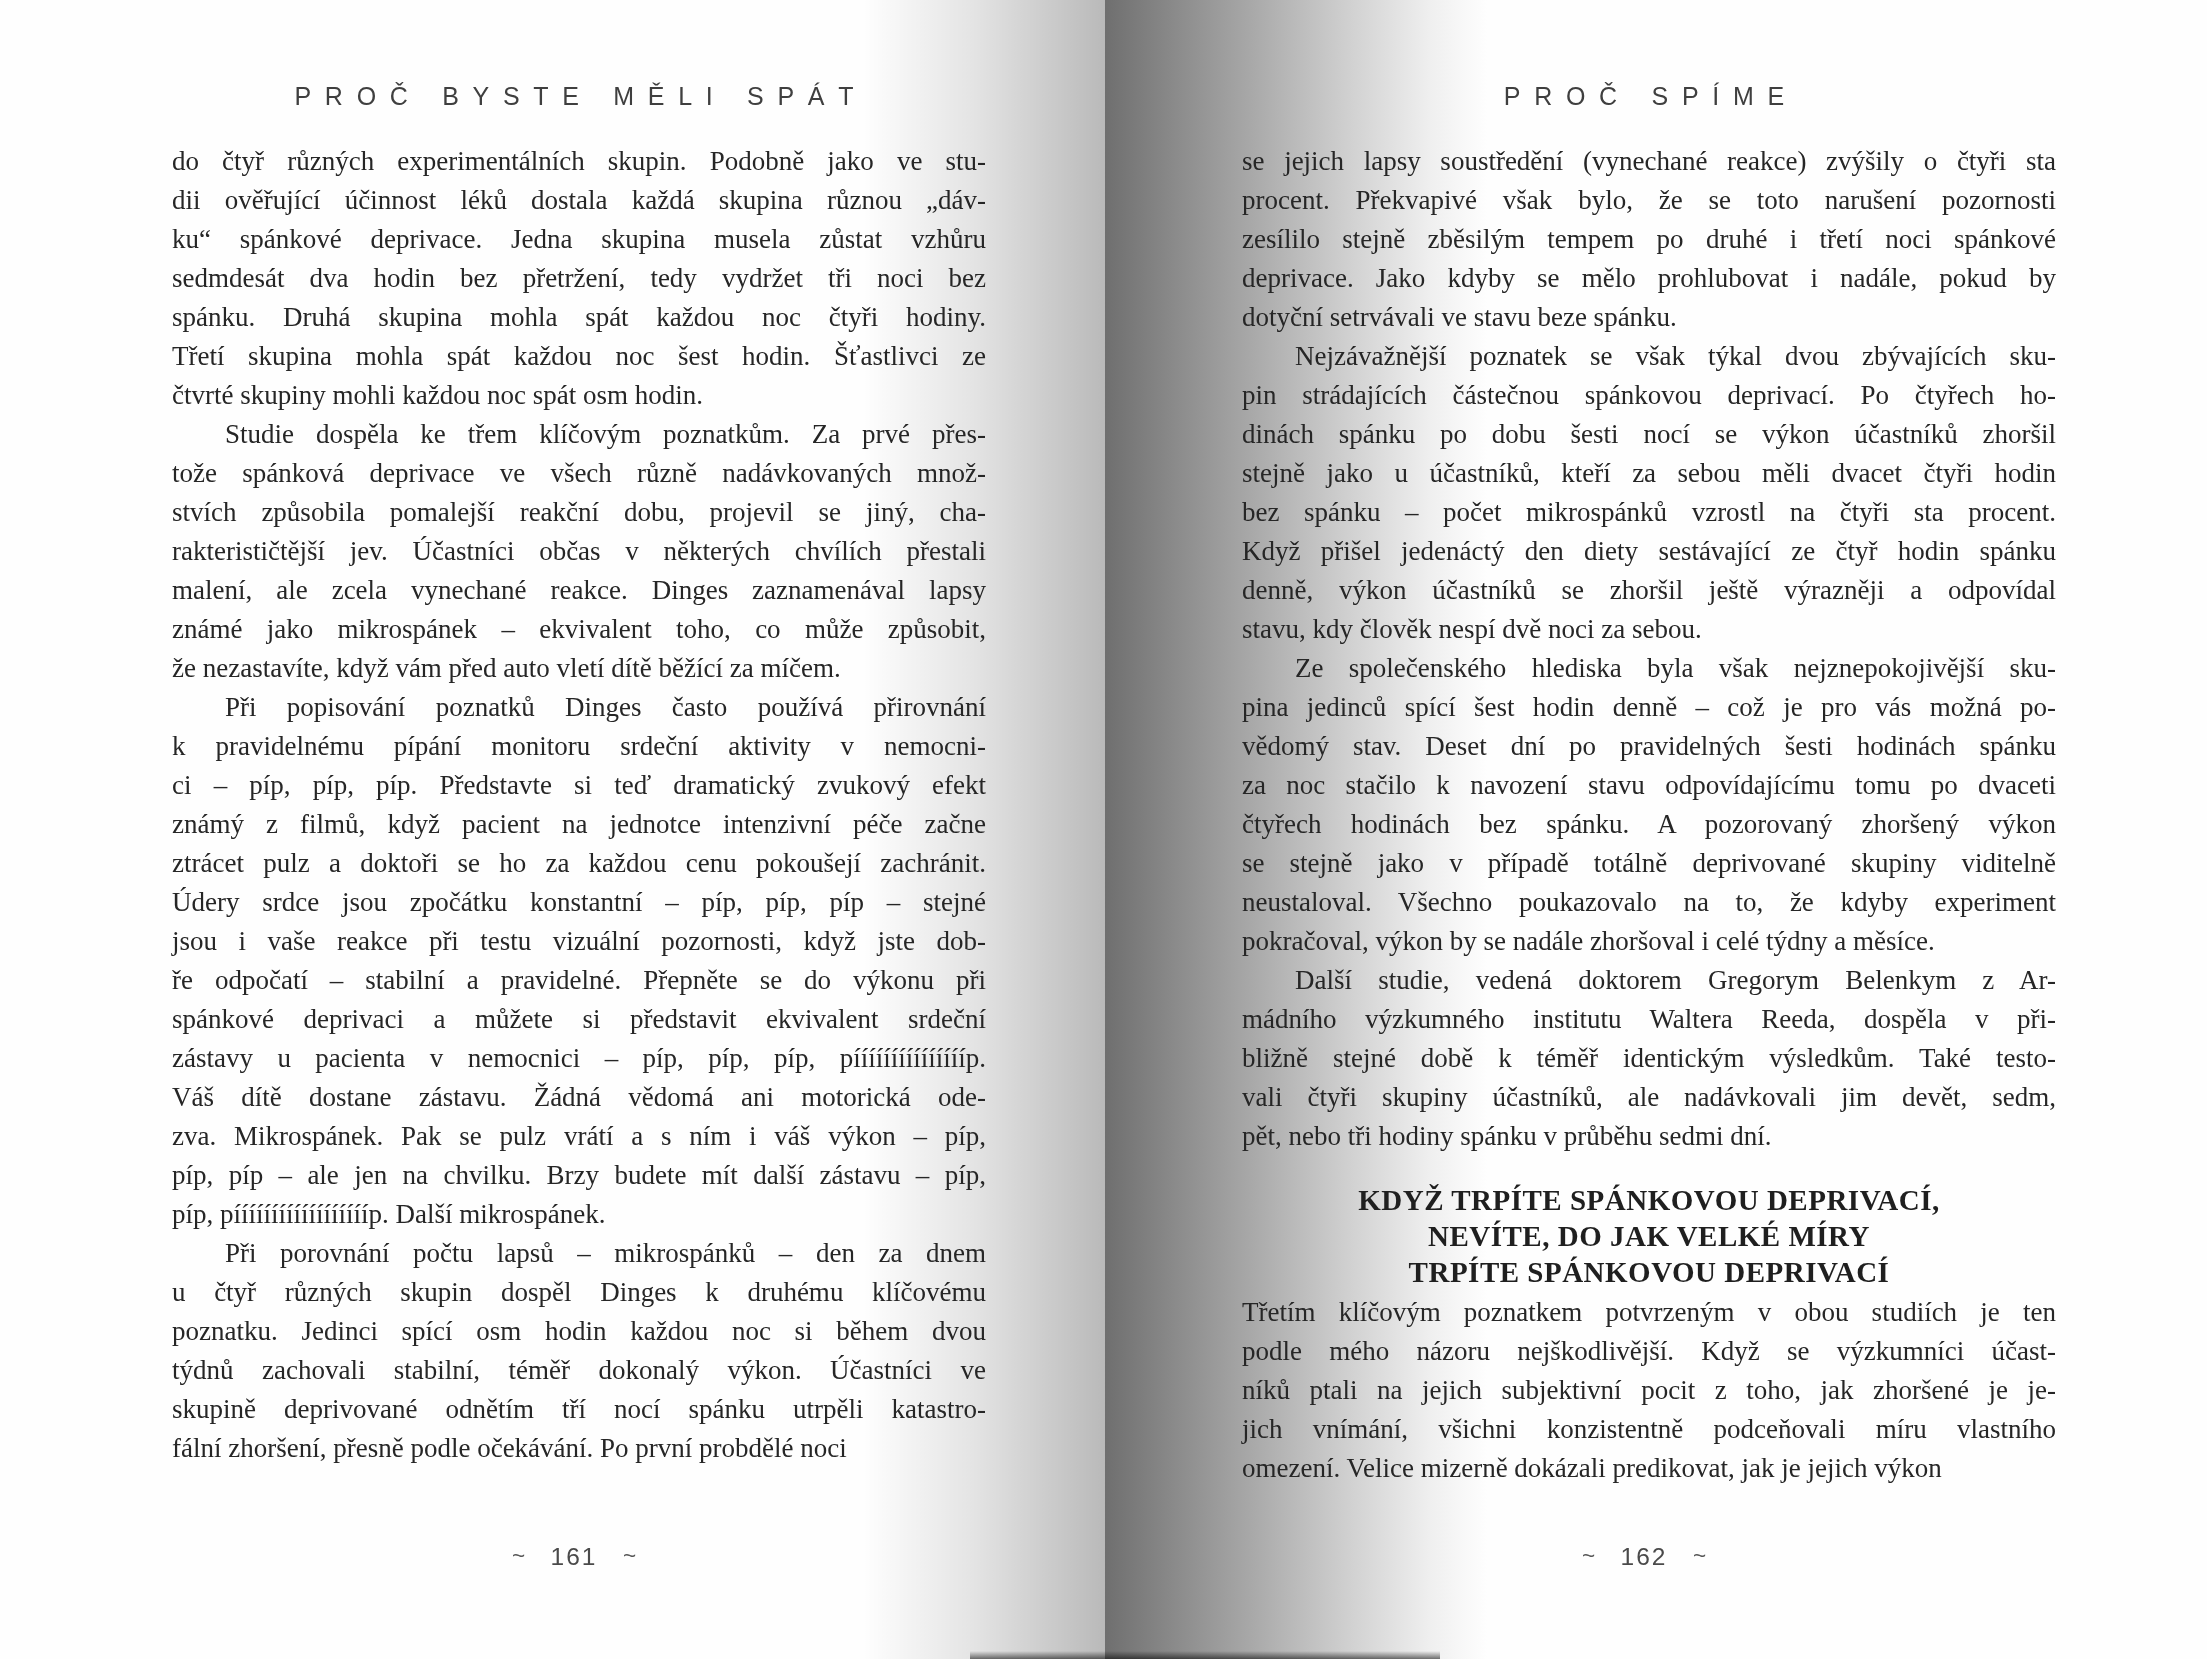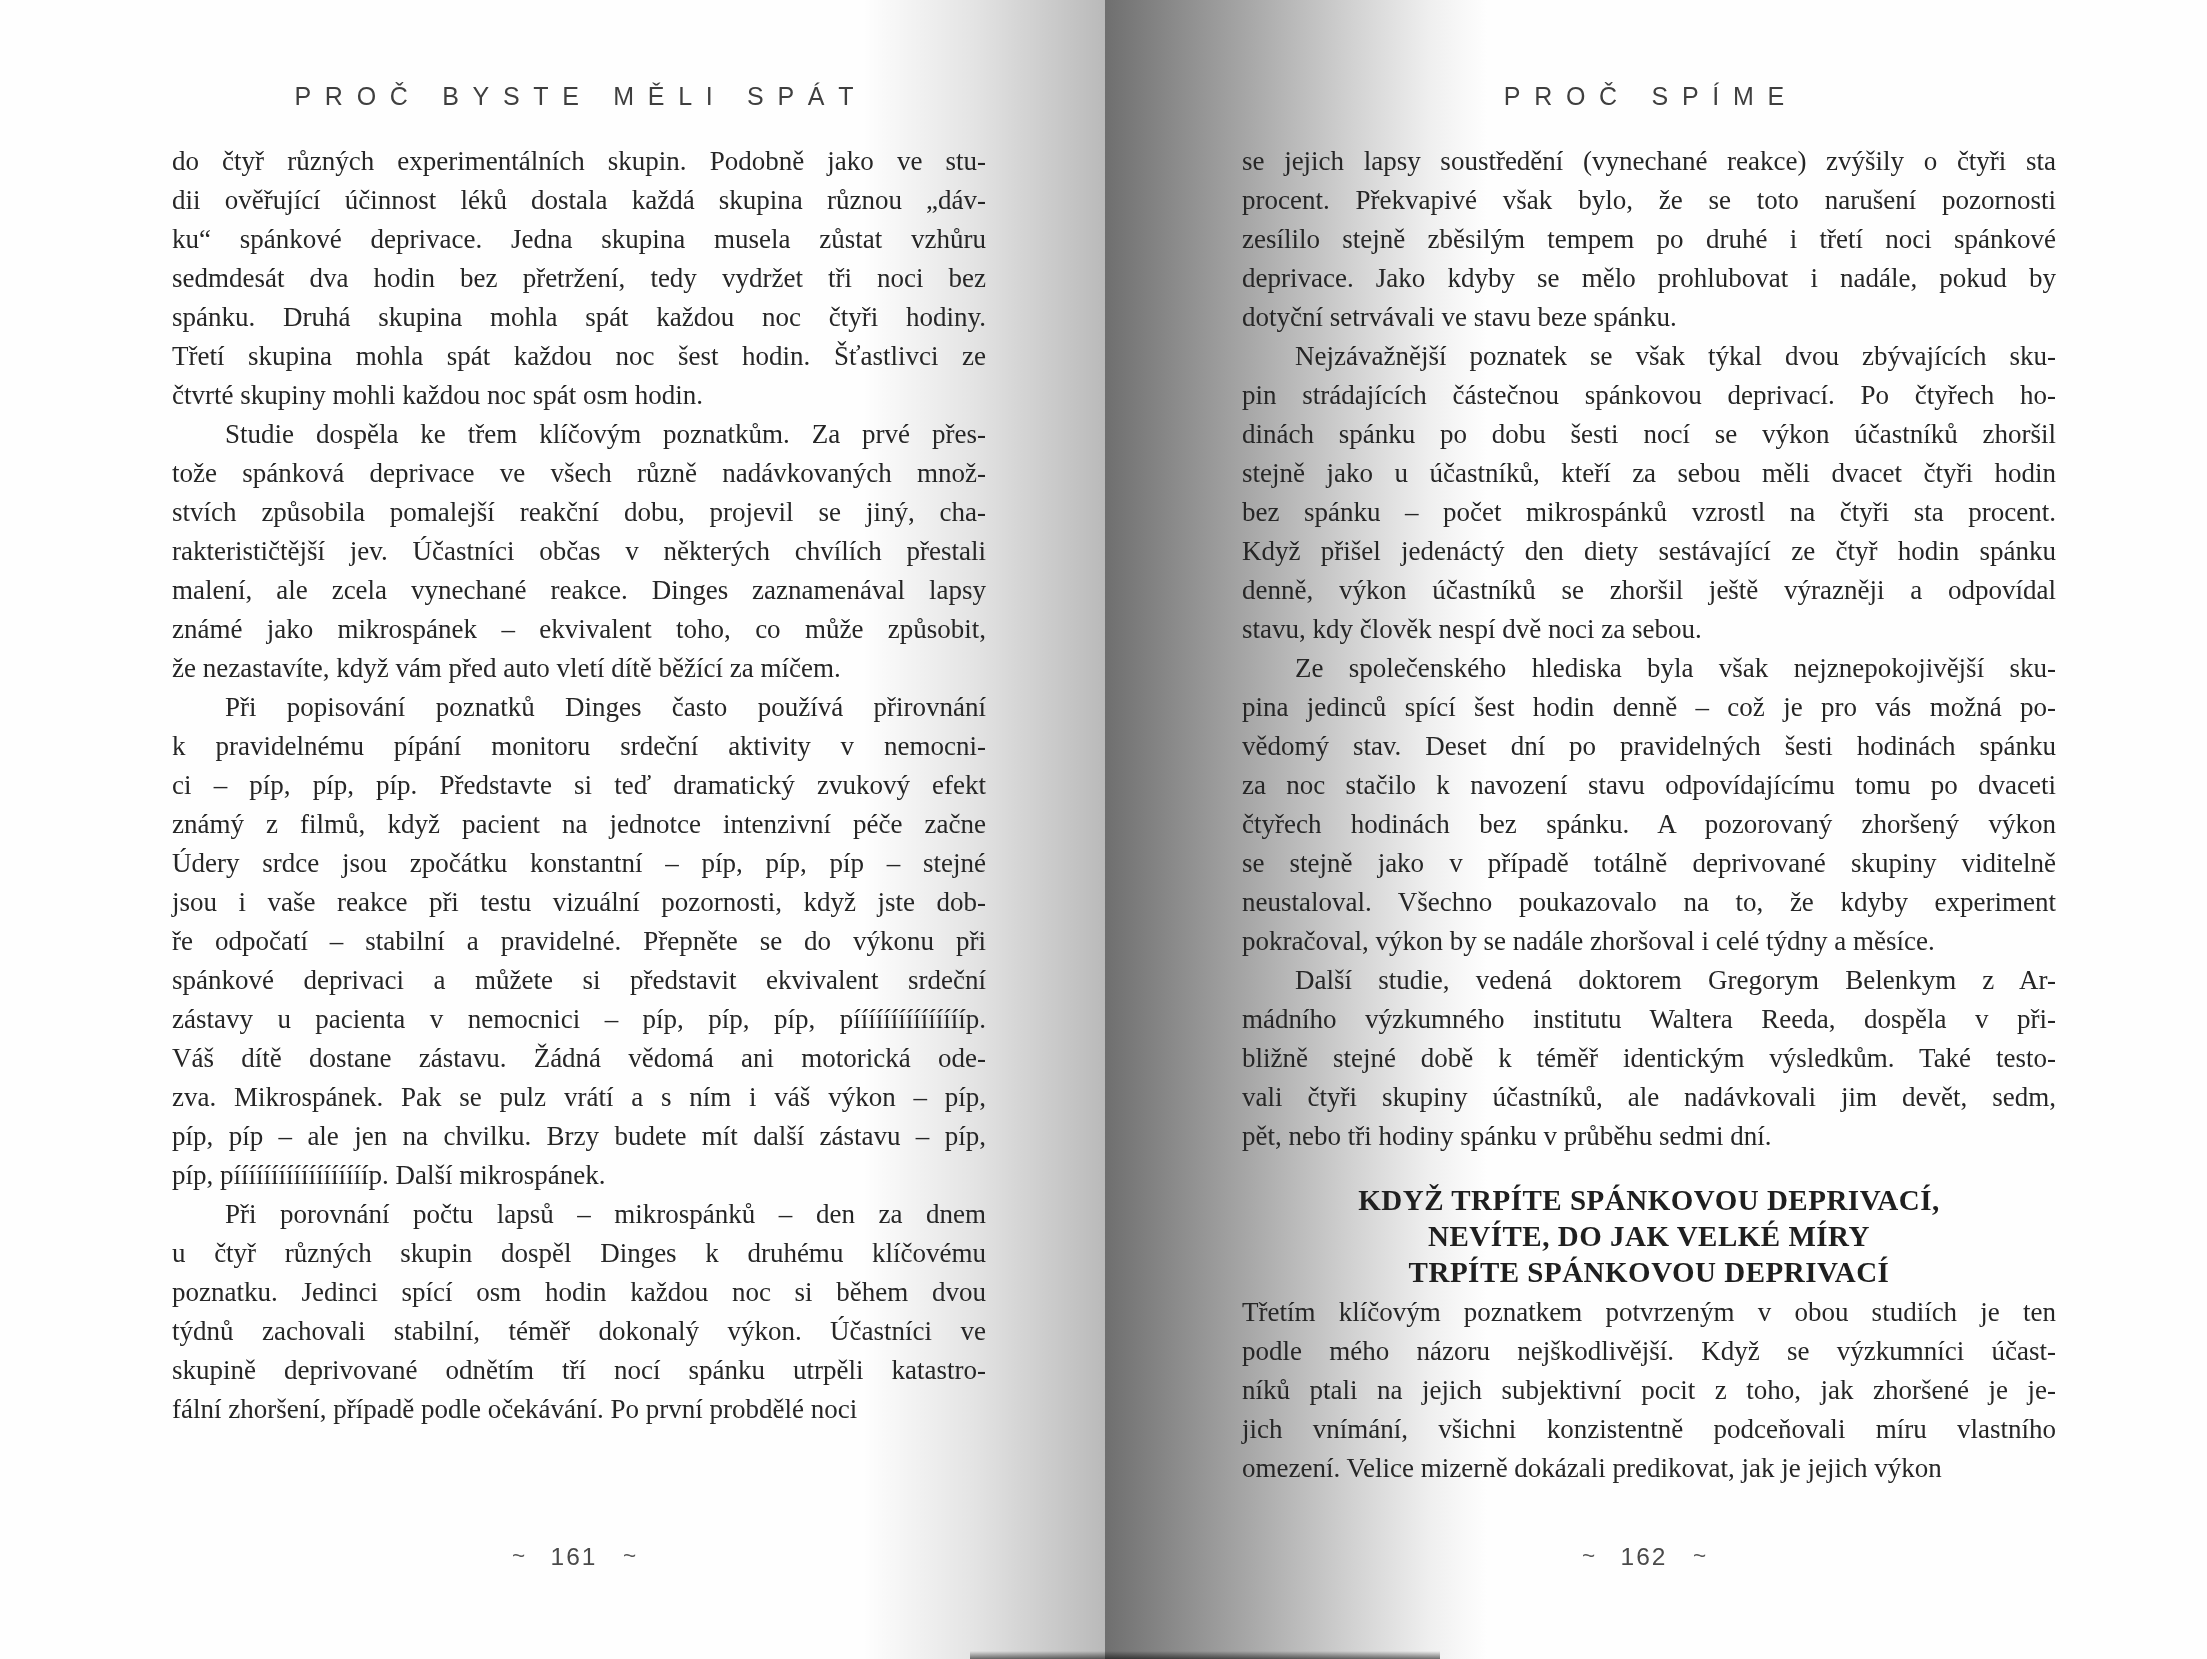--- a/index.html
+++ b/index.html
@@ -100,37 +100,38 @@
           <div class="line">rakterističtější jev. Účastníci občas v některých chvílích přestali</div>
           <div class="line">malení, ale zcela vynechané reakce. Dinges zaznamenával lapsy</div>
           <div class="line">známé jako mikrospánek – ekvivalent toho, co může způsobit,</div>
           <div class="line line-last">že nezastavíte, když vám před auto vletí dítě běžící za míčem.</div>
         </div>
         <div class="block paragraph indent">
           <div class="line first">Při popisování poznatků Dinges často používá přirovnání</div>
           <div class="line">k pravidelnému pípání monitoru srdeční aktivity v nemocni-</div>
           <div class="line">ci – píp, píp, píp. Představte si teď dramatický zvukový efekt</div>
           <div class="line">známý z filmů, když pacient na jednotce intenzivní péče začne</div>
+          <div class="line">ztrácet pulz a doktoři se ho za každou cenu pokoušejí zachránit.</div>
           <div class="line">Údery srdce jsou zpočátku konstantní – píp, píp, píp – stejné</div>
           <div class="line">jsou i vaše reakce při testu vizuální pozornosti, když jste dob-</div>
           <div class="line">ře odpočatí – stabilní a pravidelné. Přepněte se do výkonu při</div>
           <div class="line">spánkové deprivaci a můžete si představit ekvivalent srdeční</div>
           <div class="line">zástavy u pacienta v nemocnici – píp, píp, píp, píííííííííííííííp.</div>
           <div class="line">Váš dítě dostane zástavu. Žádná vědomá ani motorická ode-</div>
           <div class="line">zva. Mikrospánek. Pak se pulz vrátí a s ním i váš výkon – píp,</div>
           <div class="line">píp, píp – ale jen na chvilku. Brzy budete mít další zástavu – píp,</div>
           <div class="line line-last">píp, pííííííííííííííííííp. Další mikrospánek.</div>
         </div>
         <div class="block paragraph indent">
           <div class="line first">Při porovnání počtu lapsů – mikrospánků – den za dnem</div>
           <div class="line">u čtyř různých skupin dospěl Dinges k druhému klíčovému</div>
           <div class="line">poznatku. Jedinci spící osm hodin každou noc si během dvou</div>
           <div class="line">týdnů zachovali stabilní, téměř dokonalý výkon. Účastníci ve</div>
           <div class="line">skupině deprivované odnětím tří nocí spánku utrpěli katastro-</div>
-          <div class="line line-last">fální zhoršení, případě podle očekávání. Po první probdělé noci</div>
+          <div class="line line-last">fální zhoršení, přesně podle očekávání. Po první probdělé noci</div>
         </div>
       </div>
     <div class="page-footer">
       <span class="tilde">~</span><span class="pagenum">161</span><span class="tilde">~</span>
     </div>
   </div>
 
   <div id="right-col" class="page-col">
     <div class="running-head">PROČ SPÍME</div>
     <div class="page-body">

